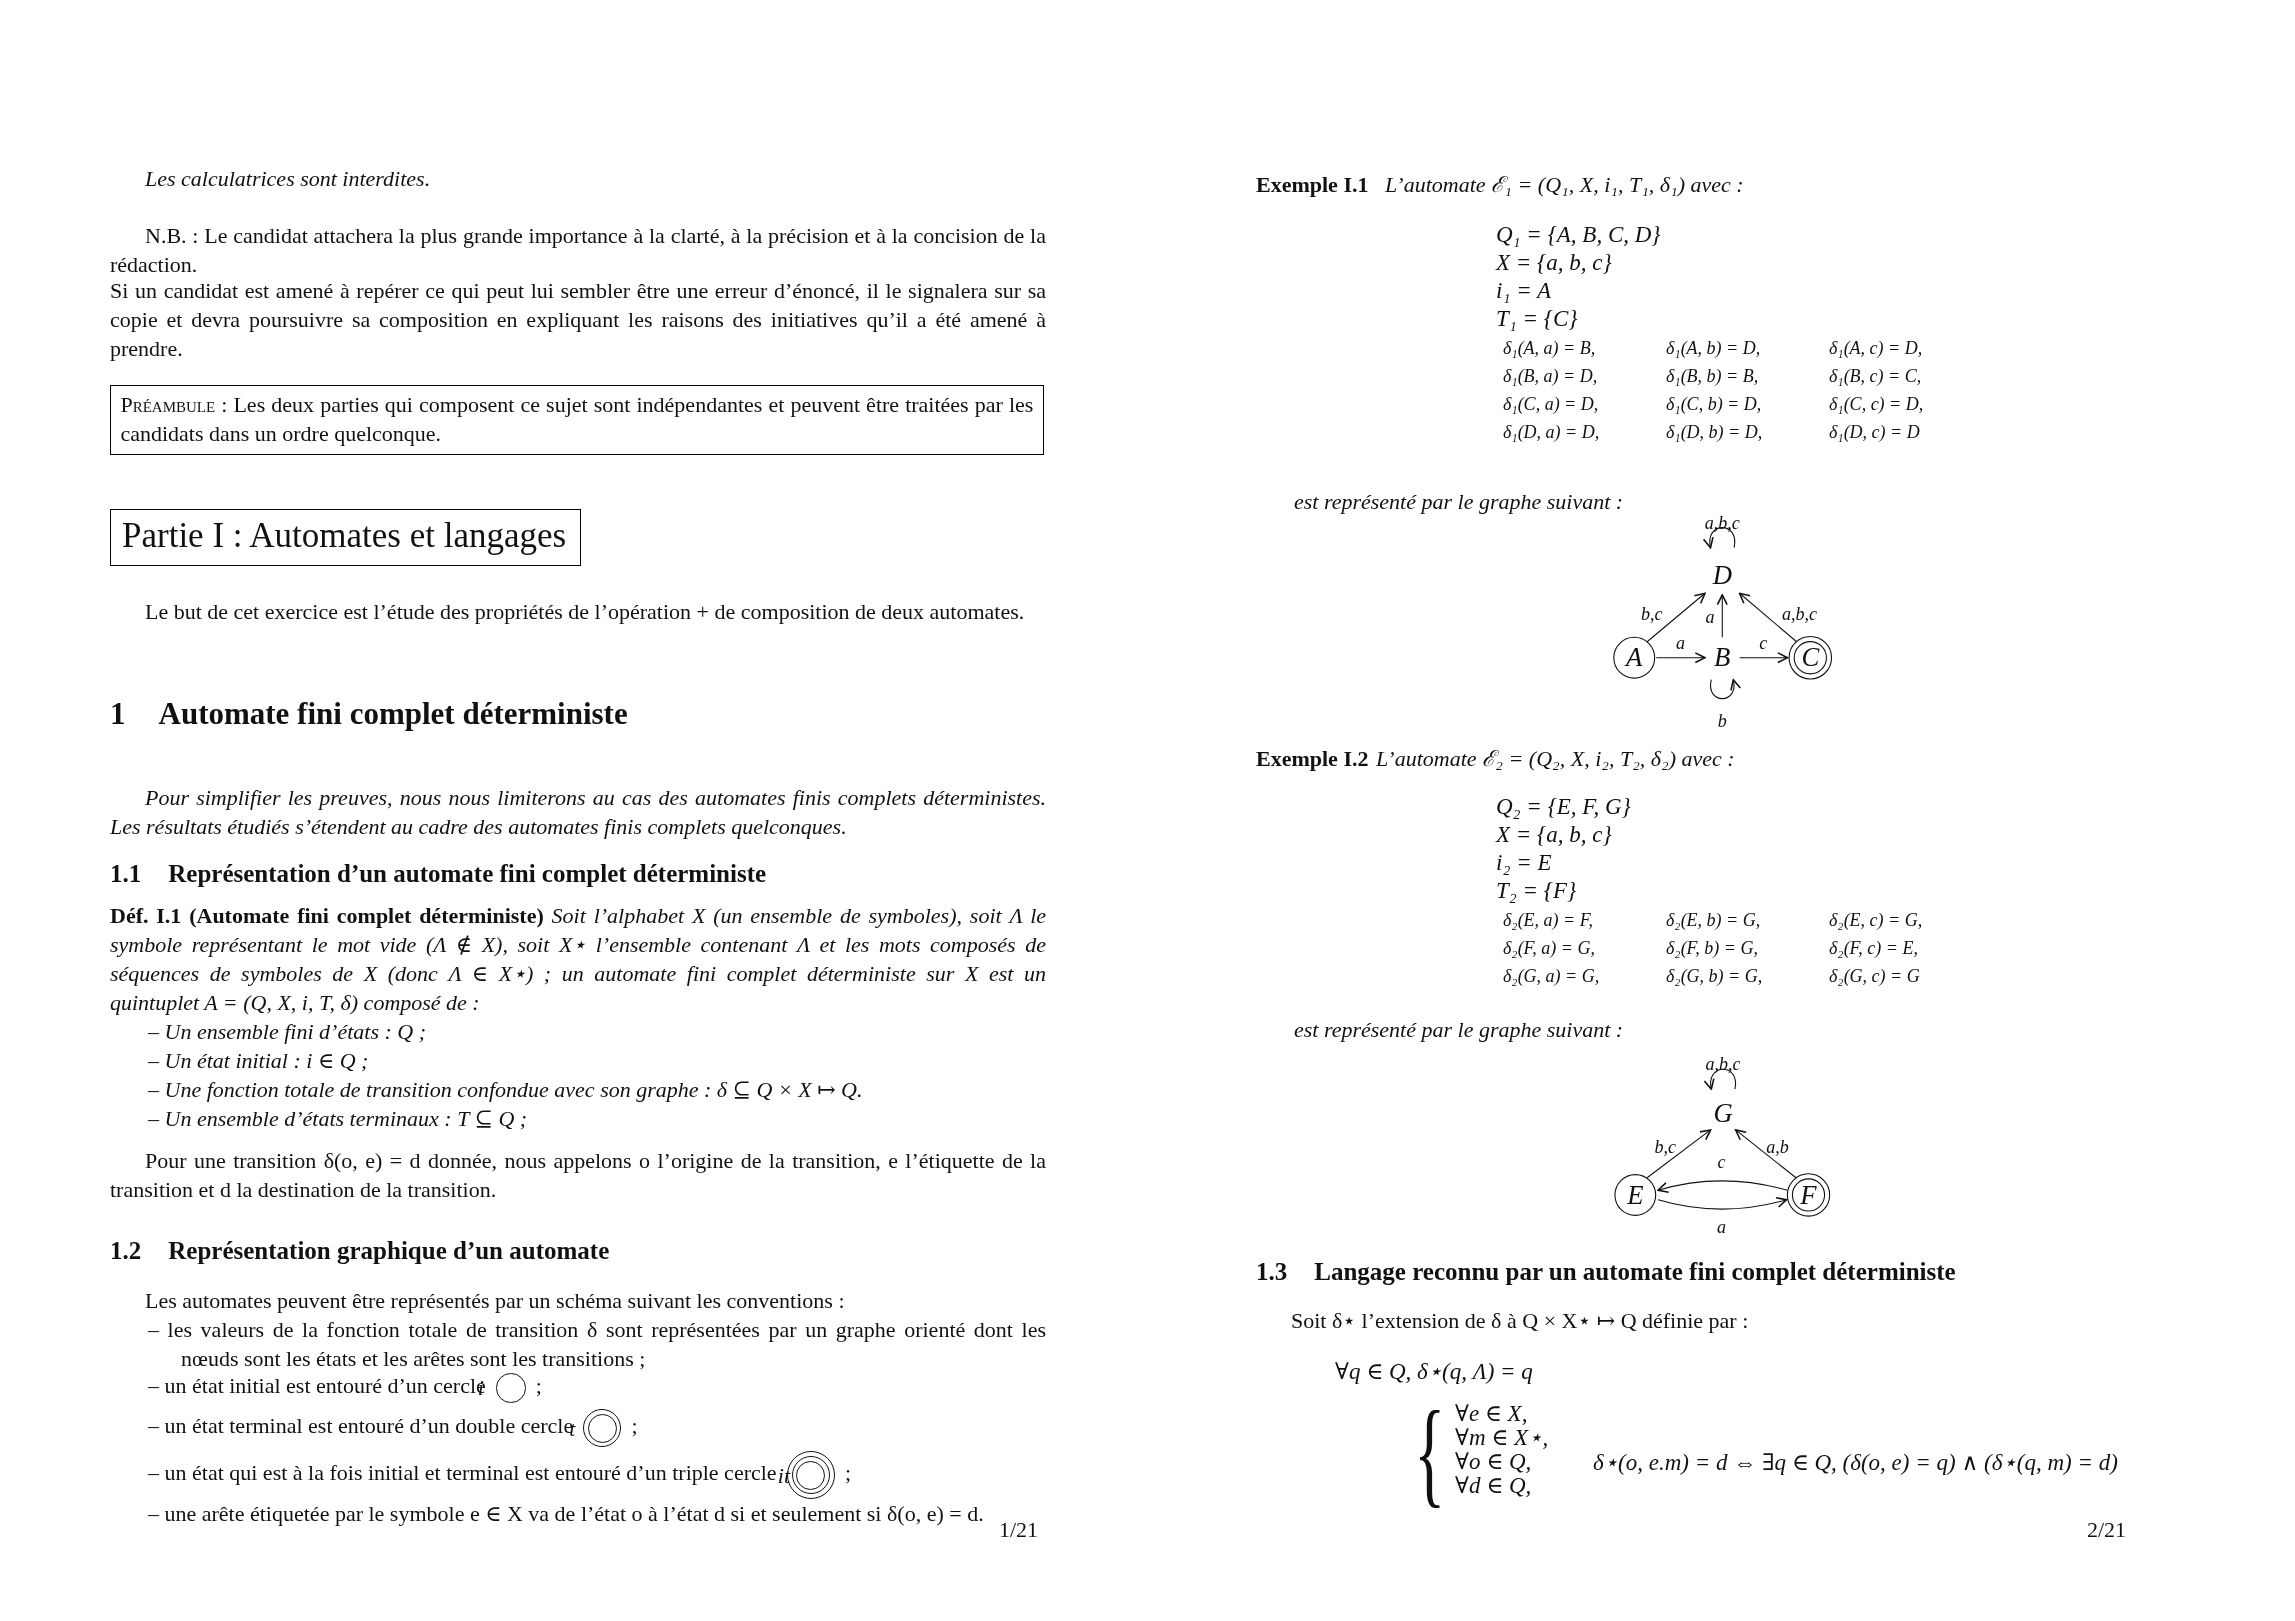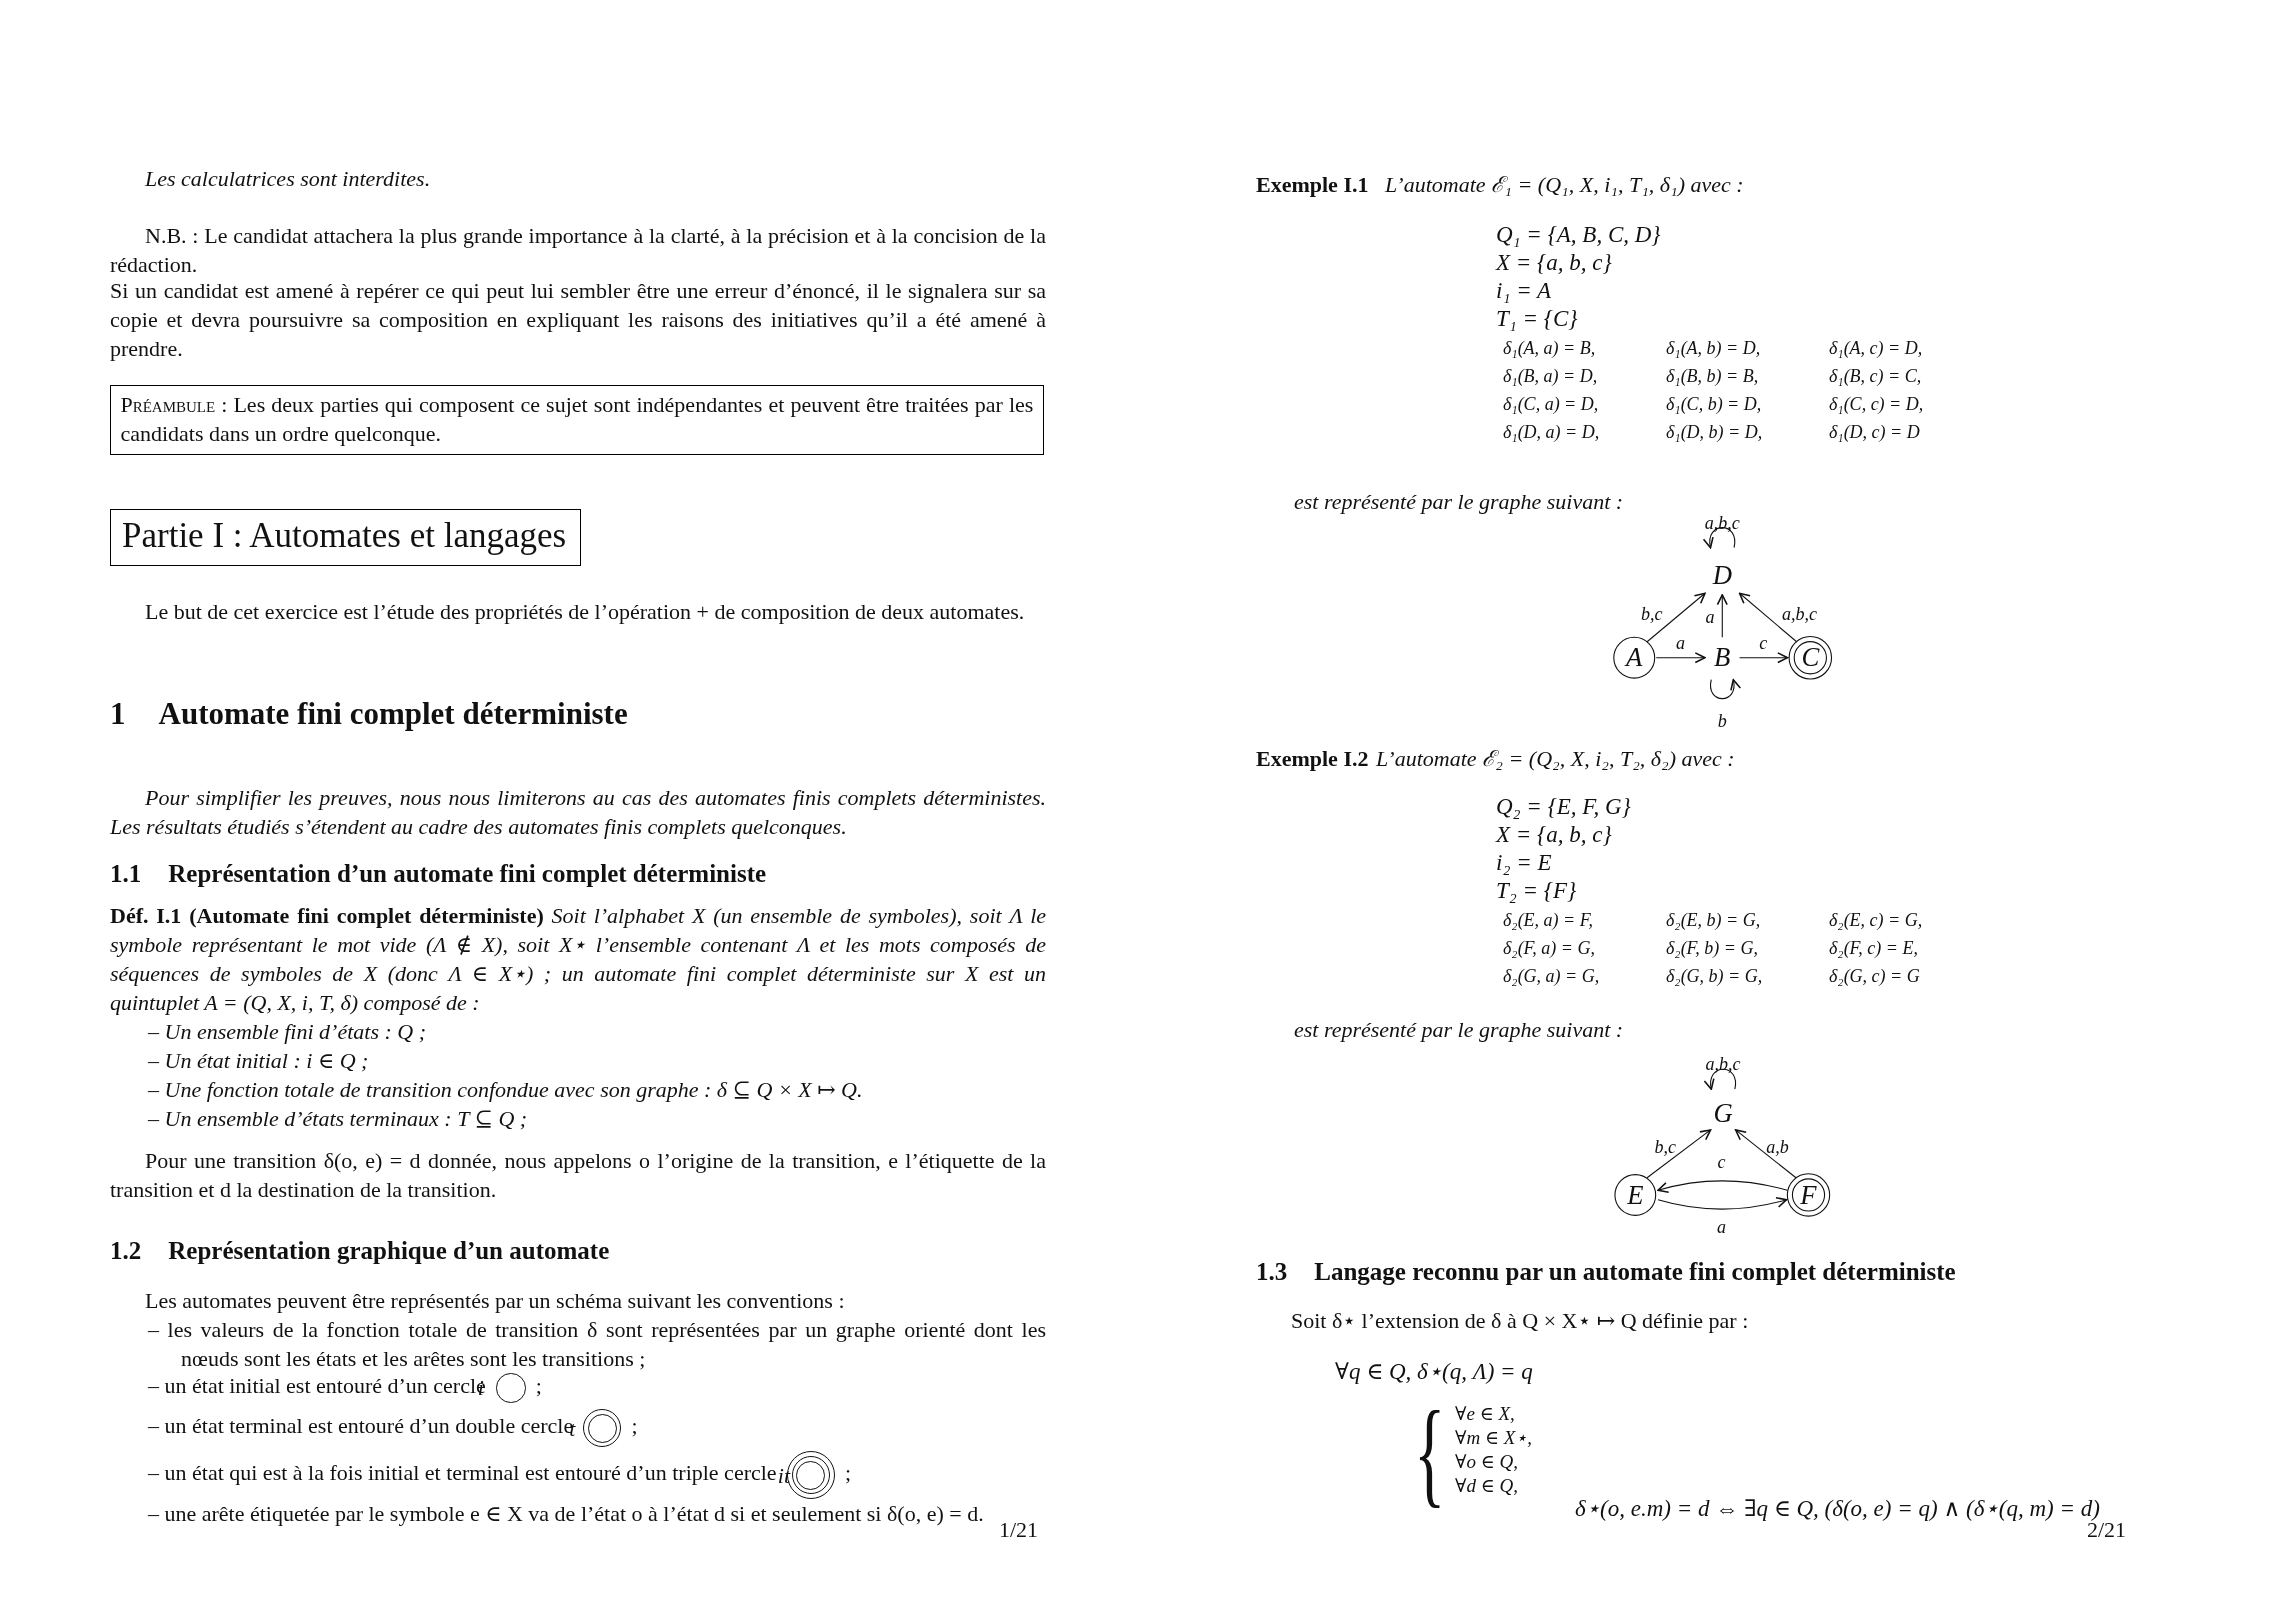--- a/index.html
+++ b/index.html
@@ -26,22 +26,22 @@
   .circ1,.circ2,.circ3{display:inline-flex;align-items:center;justify-content:center;
     border:1.2px solid #111;border-radius:50%;font-style:italic;vertical-align:middle;margin:0 4.7px;}
   .circ1{width:27.5px;height:27.5px;}
   .circ2{width:36px;height:36px;}
   .circ2>span{display:inline-flex;align-items:center;justify-content:center;width:27px;height:27px;border:1.2px solid #111;border-radius:50%;font-style:italic;}
   .circ3{width:46px;height:46px;}
   .circ3>span{display:inline-flex;align-items:center;justify-content:center;width:36px;height:36px;border:1.2px solid #111;border-radius:50%;}
   .circ3>span>span{display:inline-flex;align-items:center;justify-content:center;width:27px;height:27px;border:1.2px solid #111;border-radius:50%;font-style:italic;}
   .pagenum{width:79px;text-align:center;}
   .brace{position:absolute;left:-4.7px;top:-9.4px;font-size:119px;line-height:118px;transform:scaleX(0.55);transform-origin:left center;font-weight:400;}
-  .conds{position:absolute;left:36px;top:0;font-style:italic;font-size:19px;line-height:24px;}
-  .formula{position:absolute;left:156px;top:46px;font-style:italic;font-size:23px;white-space:nowrap;margin-top:46px;}
+  .conds{position:absolute;left:36px;top:0;font-style:italic;font-size:23px;line-height:24px;}
+  .formula{position:absolute;left:174px;top:46px;font-style:italic;font-size:23px;white-space:nowrap;}
   svg text{font-family:"Liberation Serif","DejaVu Serif",serif;}
   .nl{font-size:34px;font-style:italic;text-anchor:middle;fill:#111;}
   .el{font-size:23px;font-style:italic;fill:#111;}
   .mid{text-anchor:middle;}
   .end{text-anchor:end;}
 </style>
 </head>
 <body>
 
 <div class="blk it" style="left:145px;top:164px;">Les calculatrices sont interdites.</div>

